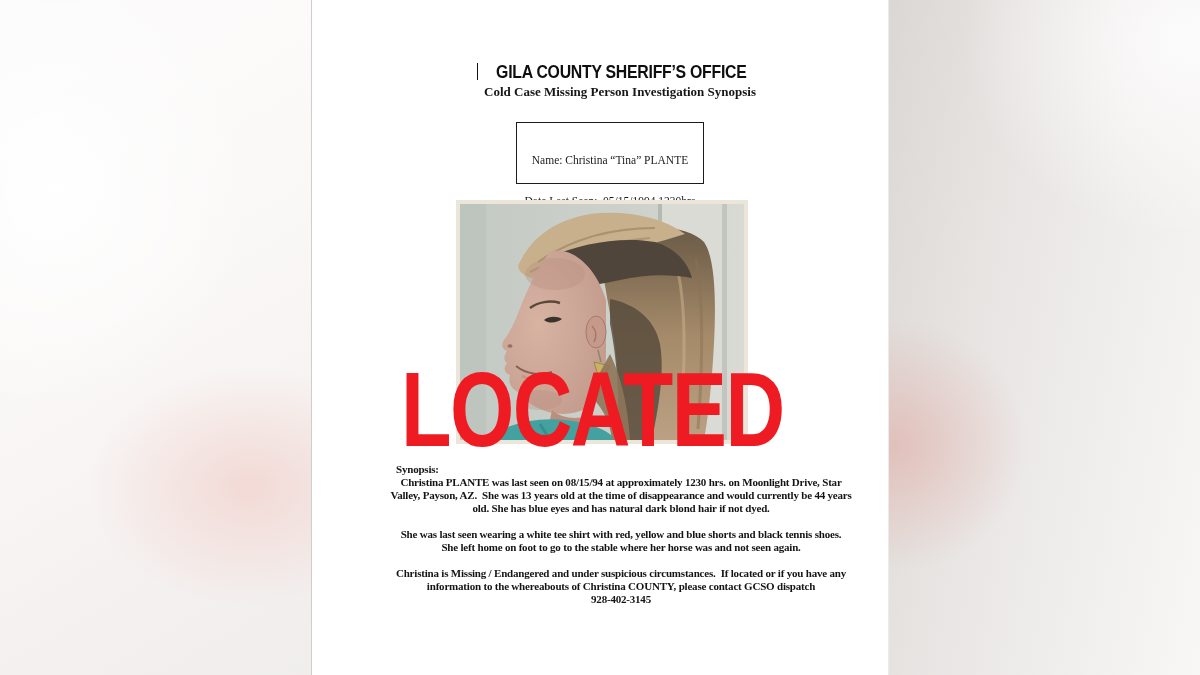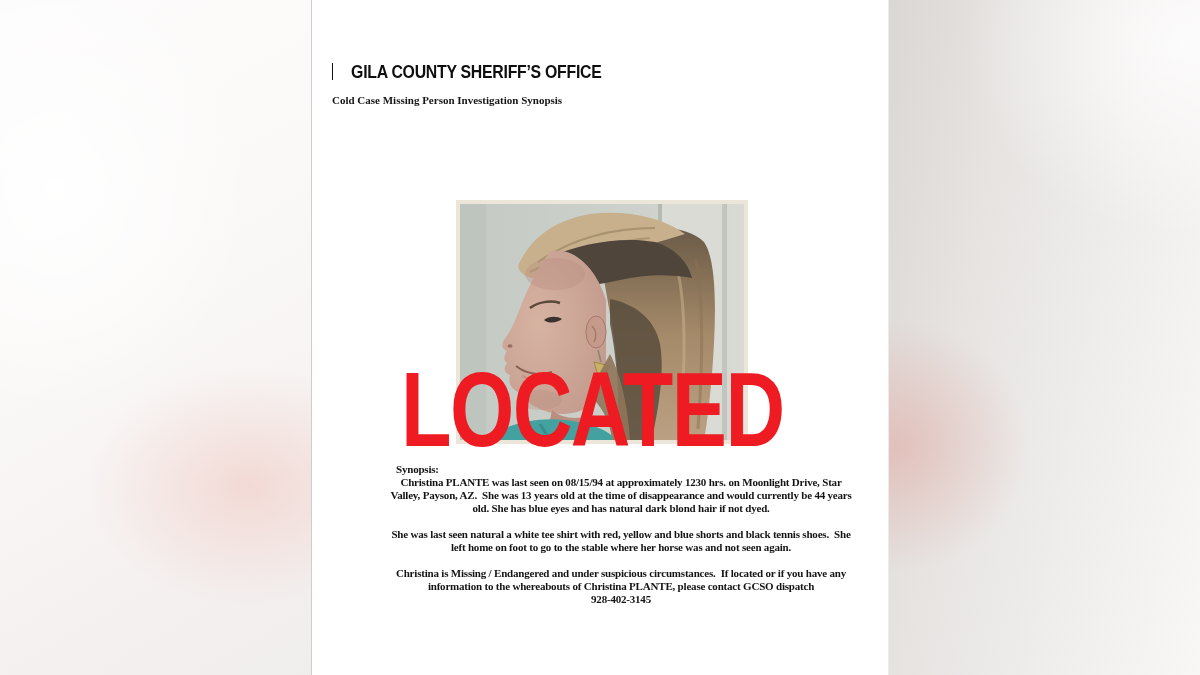--- a/index.html
+++ b/index.html
@@ -29,36 +29,36 @@
 
   
   .page {
     position: absolute; left: 311px; top: 0; width: 578px; height: 675px;
     background: #ffffff;
     border-left: 1px solid #cfcdcd;
     border-right: 1px solid #edebea;
     box-sizing: border-box;
   }
 
-  .header { position: absolute; left: 0; top: 62px; width: 100%; 
+  .header { position: absolute; left: 0; top: 62px; width: 100%; text-align: center;
             transform: translateX(20px); }
   .title-line { white-space: nowrap; }
   .cursor-bar { display: inline-block; width: 1px; height: 17px; background: #111;
                 vertical-align: -2px; margin-right: 1px; }
   .title {
     display: inline-block; margin: 0;
     font-family: "Liberation Sans", sans-serif;
     font-size: 18px; font-weight: bold; color: #0e0e0e;
     letter-spacing: -0.3px;
     transform: scaleX(0.88); transform-origin: center;
   }
   .subtitle {
-    margin: 11px 0 0 0;
+    margin: 1px 0 0 0;
     font-family: "Liberation Serif", serif;
-    font-size: 11px; font-weight: bold; color: #161616;
+    font-size: 13px; font-weight: bold; color: #161616;
   }
 
   .info-box {
     position: absolute; left: 204px; top: 122px; width: 188px; height: 62px;
     border: 1px solid #1c1c1c; box-sizing: border-box;
     padding-top: 3px;
     text-align: center;
     font-family: "Liberation Serif", serif;
     font-size: 11.5px; line-height: 13.8px; color: #1a1a1a;
     white-space: pre-wrap;
@@ -103,20 +103,26 @@
 
   <div class="page">
 
     <div class="header">
       <div class="title-line">
         <span class="cursor-bar"></span><h1 class="title">GILA COUNTY SHERIFF’S OFFICE</h1>
       </div>
       <h2 class="subtitle">Cold Case Missing Person Investigation Synopsis</h2>
     </div>
 
+    <div class="info-box">
+      <div>Name: Christina “Tina” PLANTE</div>
+      <div>Date Last Seen:  05/15/1994 1230hrs</div>
+      <div>Location: Moonlight Drive,</div>
+      <div>Payson, AZ 85541</div>
+    </div>
 
     <div class="photo" title="Scanned color photo of a smiling young girl in left-facing profile, hair pulled back, dangling earring, teal shirt">
       <svg width="284" height="236" viewBox="0 0 284 236">
         <defs>
           <linearGradient id="bgGrad" x1="0" y1="0" x2="1" y2="0">
             <stop offset="0" stop-color="#c3cac3"></stop>
             <stop offset="0.6" stop-color="#cdd1cb"></stop>
             <stop offset="1" stop-color="#d8dad3"></stop>
           </linearGradient>
           <linearGradient id="hairGrad" x1="0" y1="0" x2="0" y2="1">
@@ -165,19 +171,19 @@
         <path d="M36,228 C60,216 90,212 118,218 C134,221 146,226 152,232 L152,236 L36,236 Z" fill="#3fa2a0"></path>
         <path d="M80,220 L90,236" stroke="#2e8380" stroke-width="3" opacity="0.6"></path>
       </svg>
     </div>
 
     <div class="stamp" style="color: rgb(238, 27, 34);">LOCATED</div>
 
     <div class="synopsis">
       <div class="heading">Synopsis:</div>
       <p>Christina PLANTE was last seen on 08/15/94 at approximately 1230 hrs. on Moonlight Drive, Star Valley, Payson, AZ.  She was 13 years old at the time of disappearance and would currently be 44 years old. She has blue eyes and has natural dark blond hair if not dyed.</p>
-      <p class="spaced">She was last seen natural a white tee shirt with red, yellow and blue shorts and black tennis shoes.  She left home on foot to go to the stable where her horse was and not seen again.</p>
-      <p class="spaced"><span>Christina is Missing / Endangered and under suspicious circumstances.  If located or if you have any information </span><span class="u">to</span><span> the whereabouts of Christina PLANTE, please contact GCSO dispatch</span></p>
+      <p class="spaced">She was last seen wearing a white tee shirt with red, yellow and blue shorts and black tennis shoes.  She left home on foot to go to the stable where her horse was and not seen again.</p>
+      <p class="spaced"><span>Christina is Missing / Endangered and under suspicious circumstances.  If located or if you have any information </span><span class="u">to</span><span> the whereabouts of Christina COUNTY, please contact GCSO dispatch</span></p>
       <p class="phone-line">928-402-3145</p>
     </div>
 
   </div>
 </div>
 
 </body></html>

